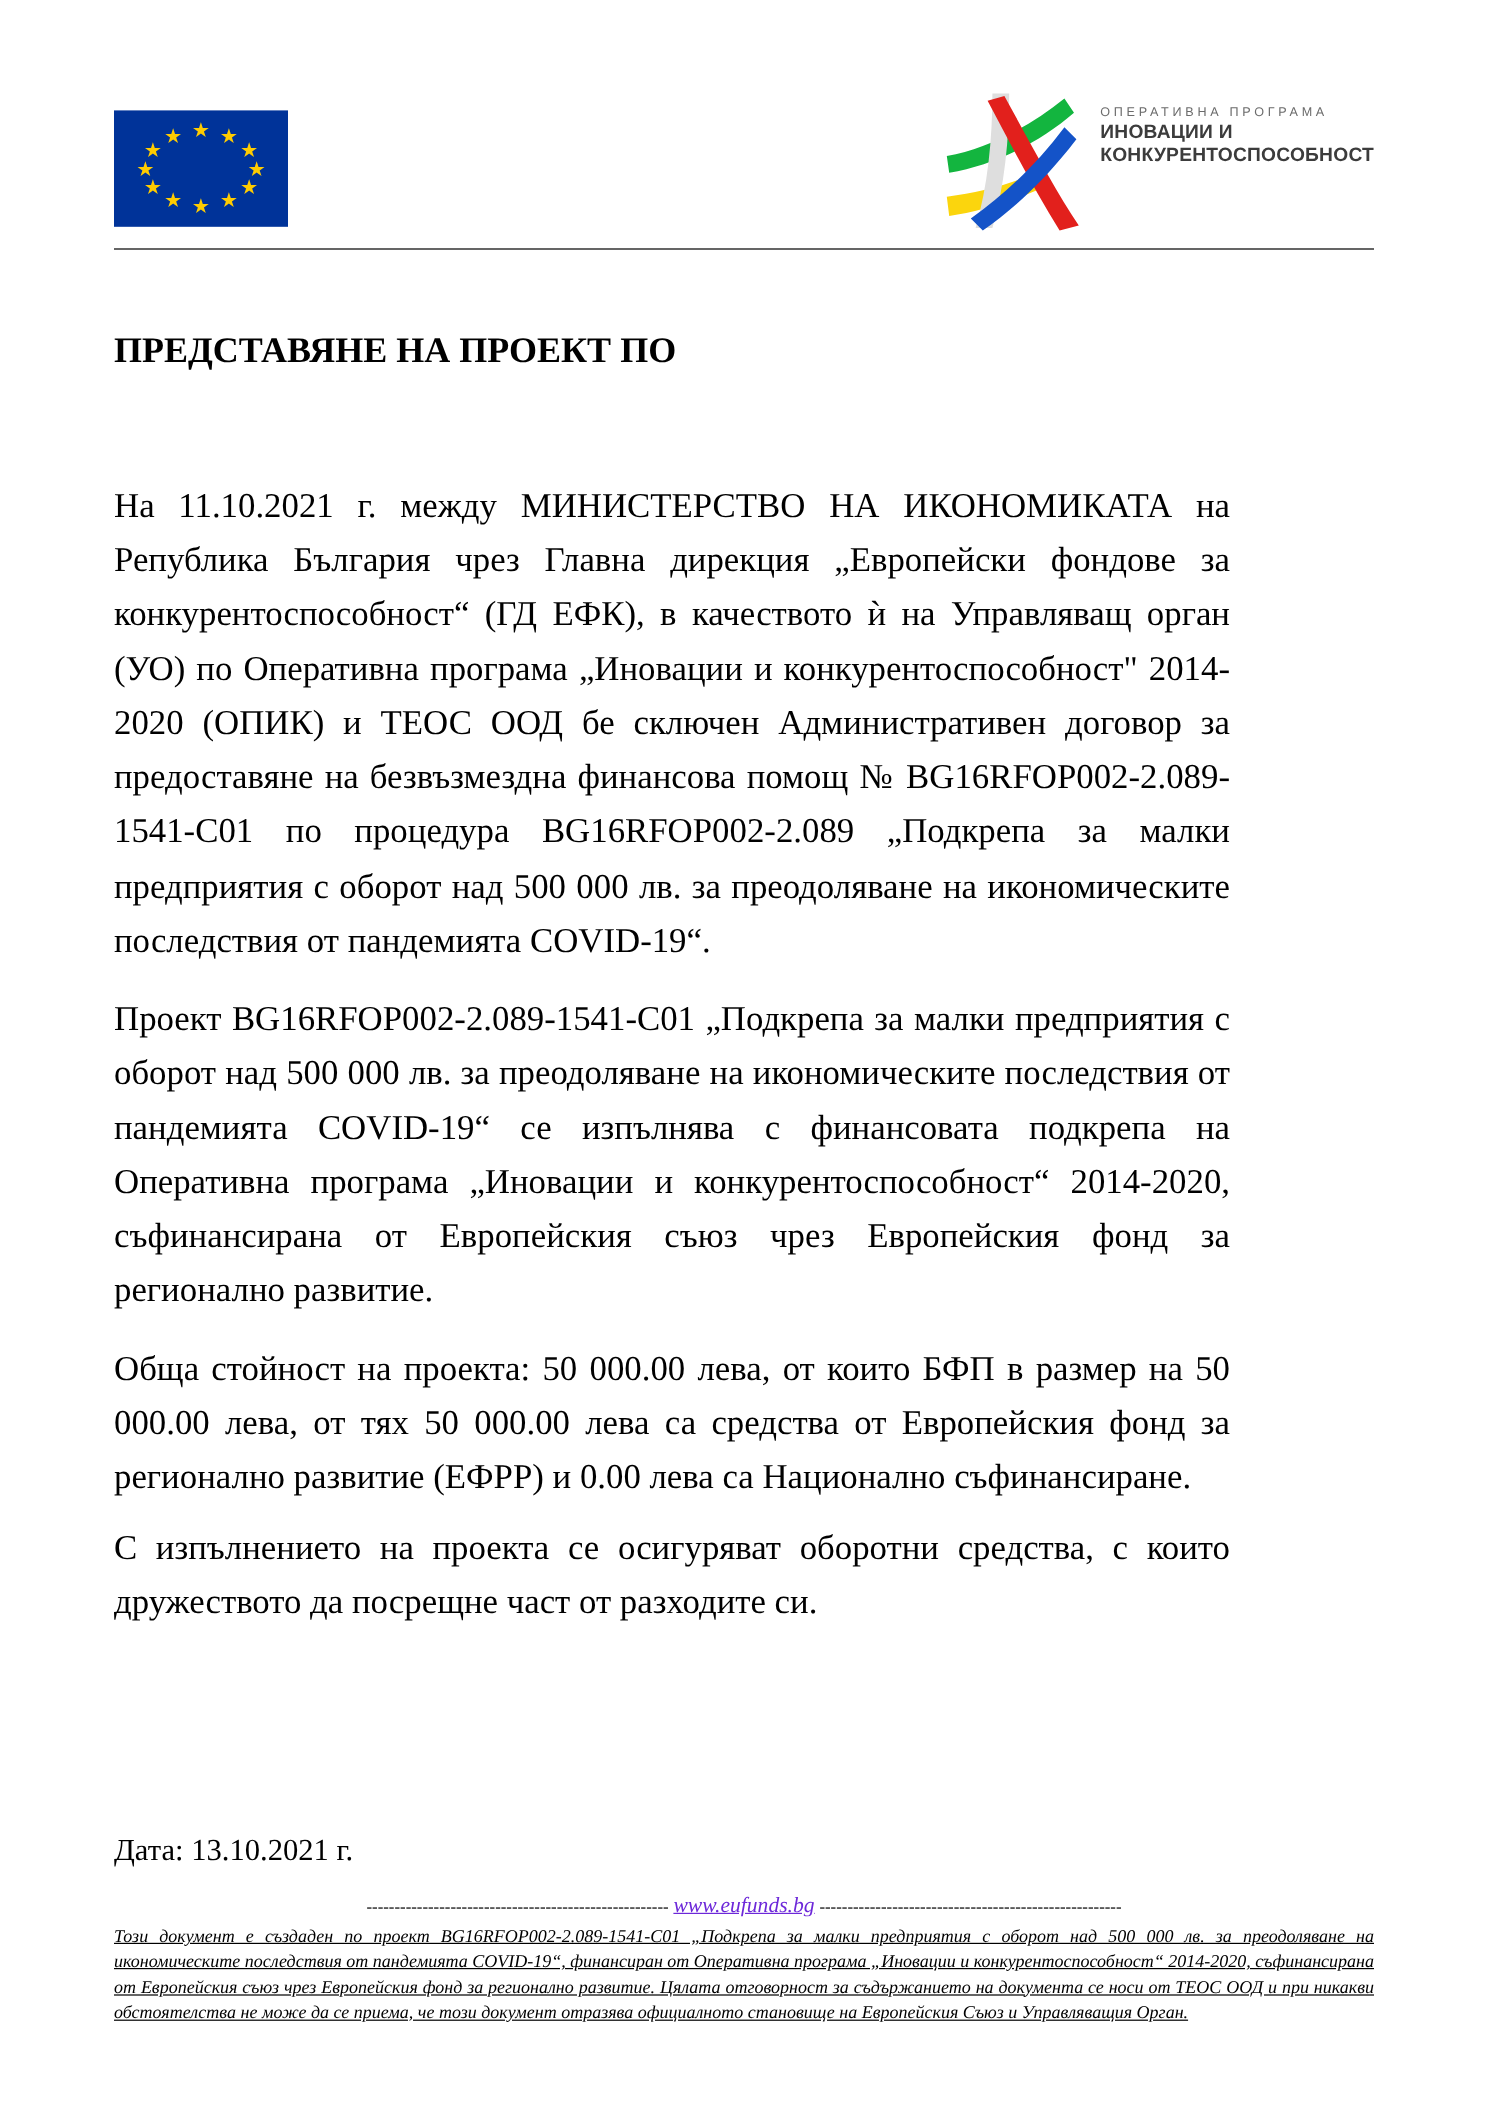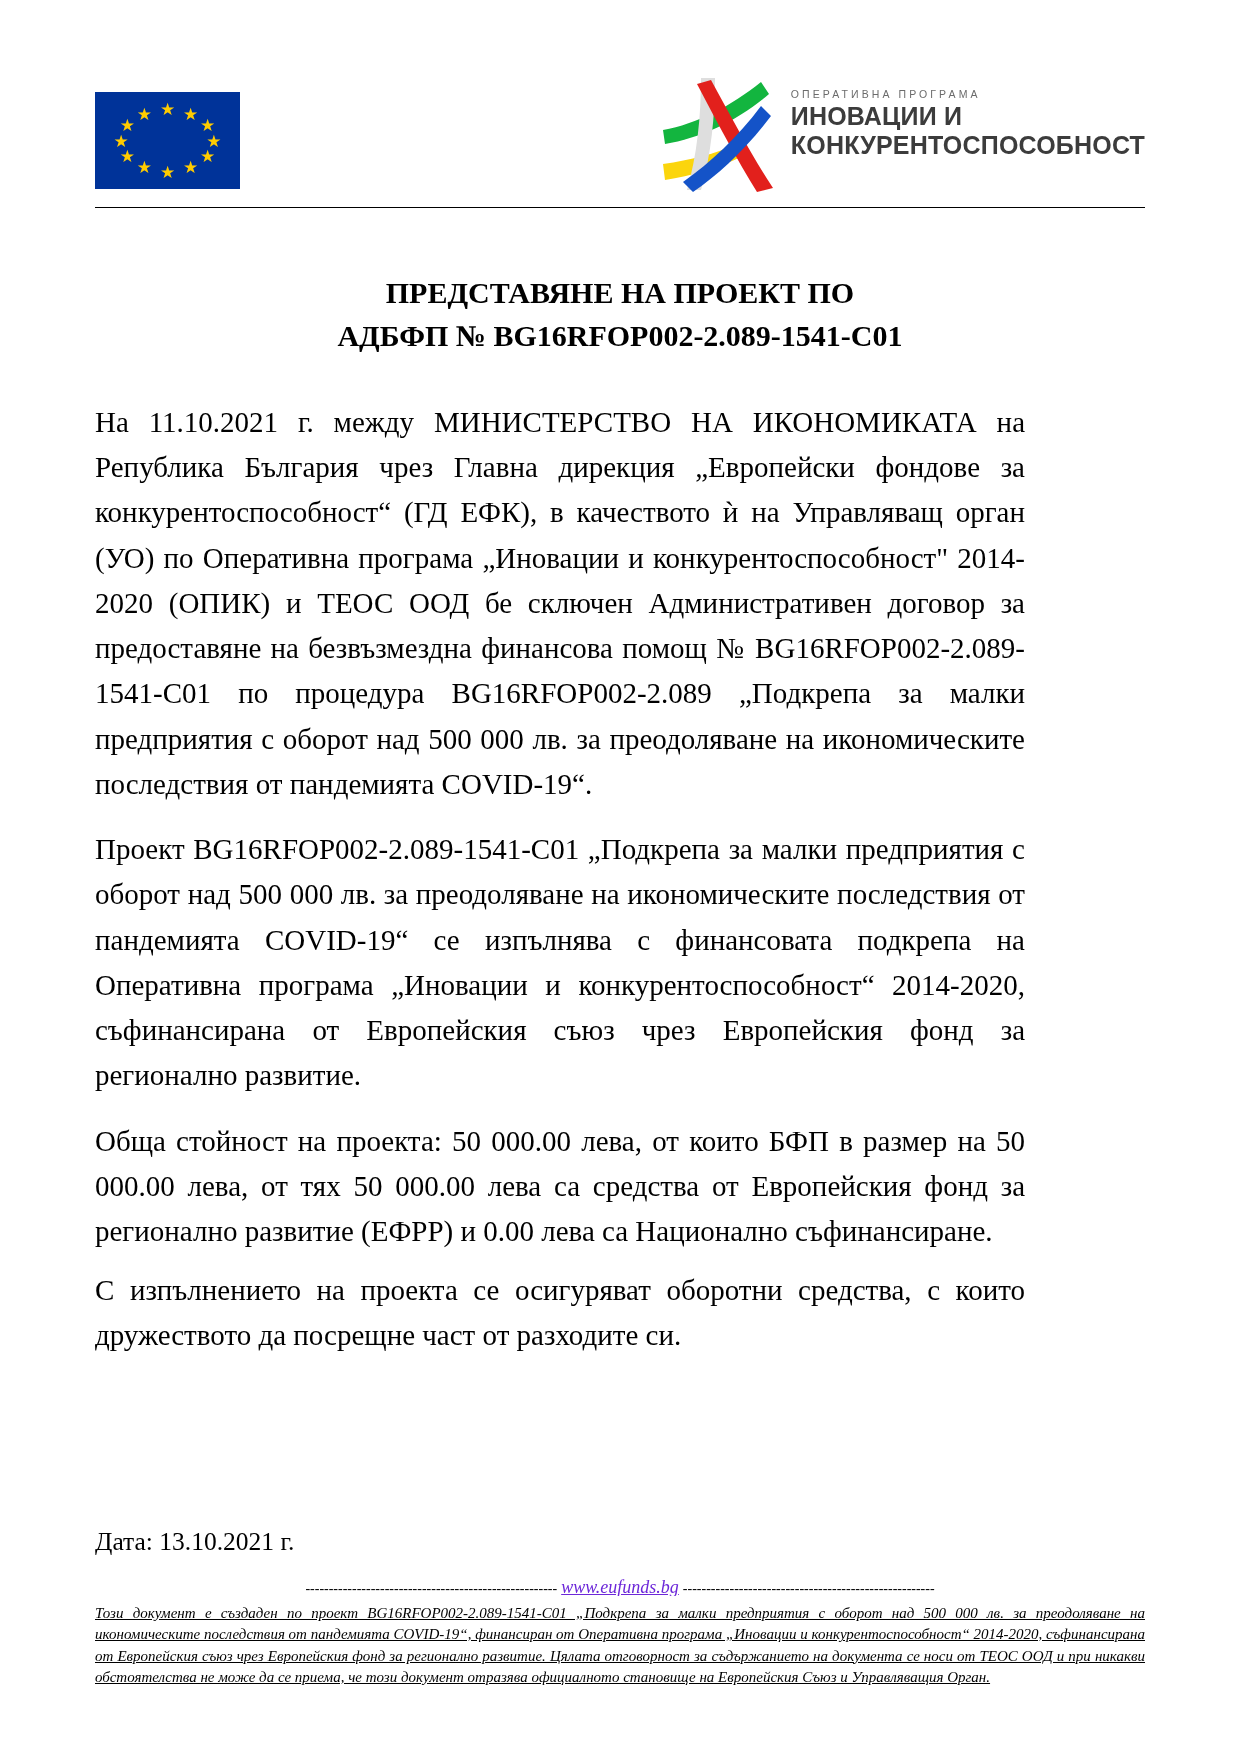--- a/index.html
+++ b/index.html
@@ -89,21 +89,21 @@
     padding-top: 16px;
   }
   .opik-text .t1 {
     font-size: 10.5px;
     letter-spacing: 3.1px;
     color: #6b6b6b;
     white-space: nowrap;
     margin-bottom: 2px;
   }
   .opik-text .t2, .opik-text .t3 {
-    font-size: 25px;
+    font-size: 16px;
     font-weight: bold;
     letter-spacing: 0.2px;
     line-height: 1.16;
     color: #3c3c3c;
     white-space: nowrap;
   }
 
   .header-rule {
     position: absolute;
     left: 95px;
@@ -112,21 +112,21 @@
     height: 0;
     border-top: 1px solid #000;
   }
 
   
   .doc-title {
     position: absolute;
     left: 95px;
     top: 272px;
     width: 1050px;
-    text-align: center;
+    text-align: left;
     font-weight: bold;
     font-size: 30px;
     line-height: 1.42;
   }
 
   
   .body-area {
     position: absolute;
     left: 95px;
     top: 400px;
@@ -220,21 +220,20 @@
         <div class="t2">ИНОВАЦИИ И</div>
         <div class="t3">КОНКУРЕНТОСПОСОБНОСТ</div>
       </div>
     </div>
   </div>
 
   <div class="header-rule"></div>
 
   <div class="doc-title">
     <div>ПРЕДСТАВЯНЕ НА ПРОЕКТ ПО</div>
-    <div>АДБФП № BG16RFOP002-2.089-1541-C01</div>
   </div>
 
   <div class="body-area">
     <p class="para">На 11.10.2021 г. между МИНИСТЕРСТВО НА ИКОНОМИКАТА на Република България чрез Главна дирекция „Европейски фондове за конкурентоспособност“ (ГД ЕФК), в качеството ѝ на Управляващ орган (УО) по Оперативна програма „Иновации и конкурентоспособност" 2014-2020 (ОПИК) и ТЕОС ООД бе сключен Административен договор за предоставяне на безвъзмездна финансова помощ № BG16RFOP002-2.089-1541-C01 по процедура BG16RFOP002-2.089 „Подкрепа за малки предприятия с оборот над 500 000 лв. за преодоляване на икономическите последствия от пандемията COVID-19“.</p>
     <p class="para">Проект BG16RFOP002-2.089-1541-C01 „Подкрепа за малки предприятия с оборот над 500 000 лв. за преодоляване на икономическите последствия от пандемията COVID-19“ се изпълнява с финансовата подкрепа на Оперативна програма „Иновации и конкурентоспособност“ 2014-2020, съфинансирана от Европейския съюз чрез Европейския фонд за регионално развитие.</p>
     <p class="para tight">Обща стойност на проекта: 50 000.00 лева, от които БФП в размер на 50 000.00 лева, от тях 50 000.00 лева са средства от Европейския фонд за регионално развитие (ЕФРР) и 0.00 лева са Национално съфинансиране.</p>
     <p class="para">С изпълнението на проекта се осигуряват оборотни средства, с които дружеството да посрещне част от разходите си.</p>
   </div>
 
   <div class="date-line">Дата: 13.10.2021 г.</div>

